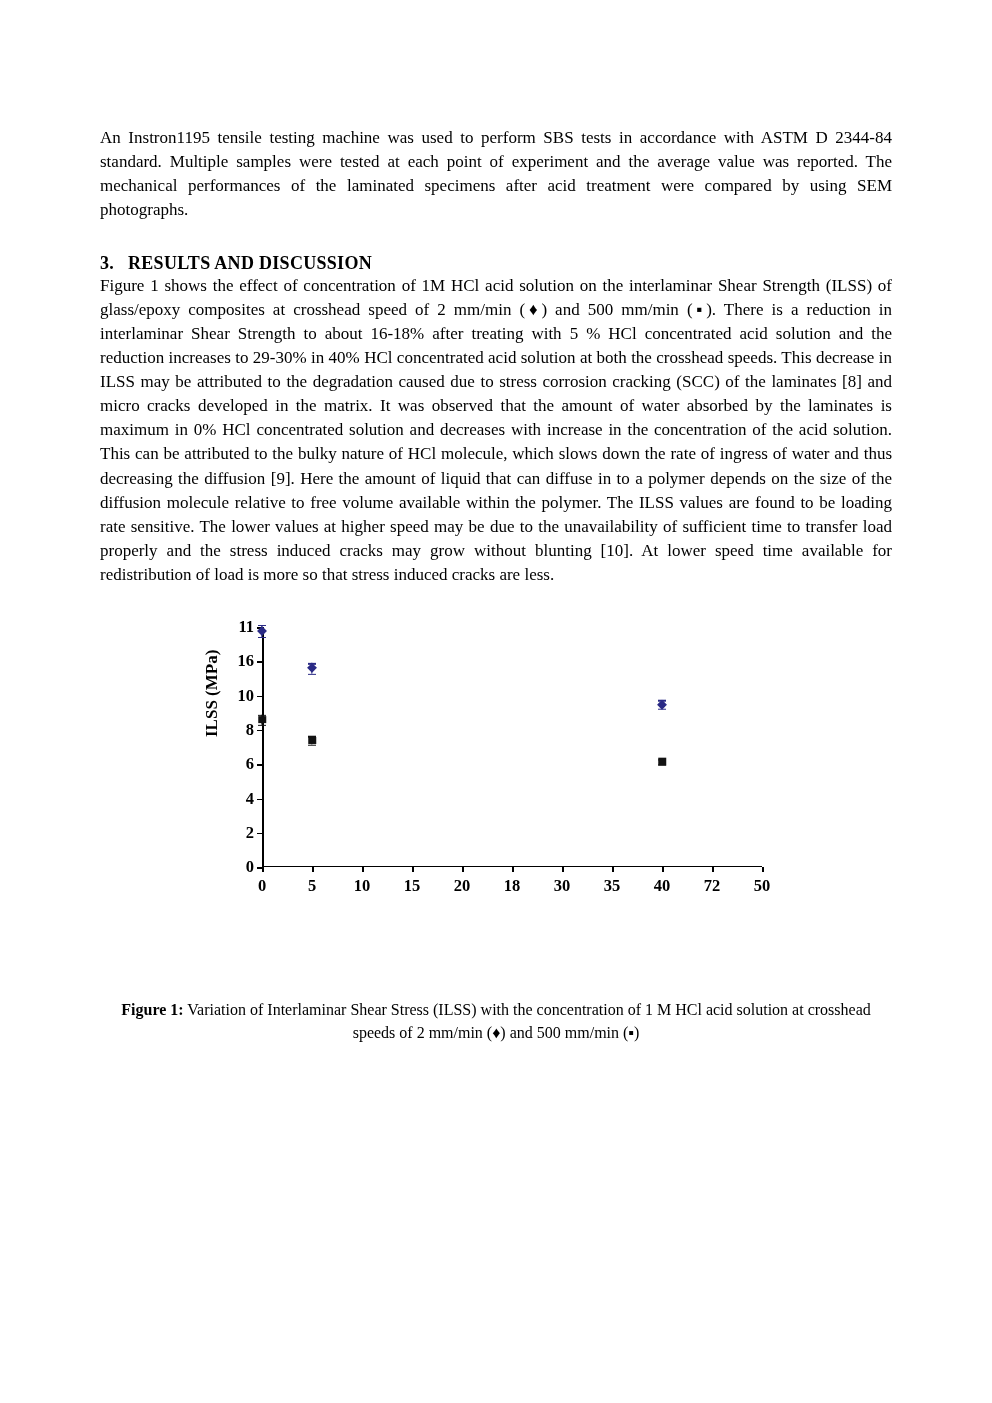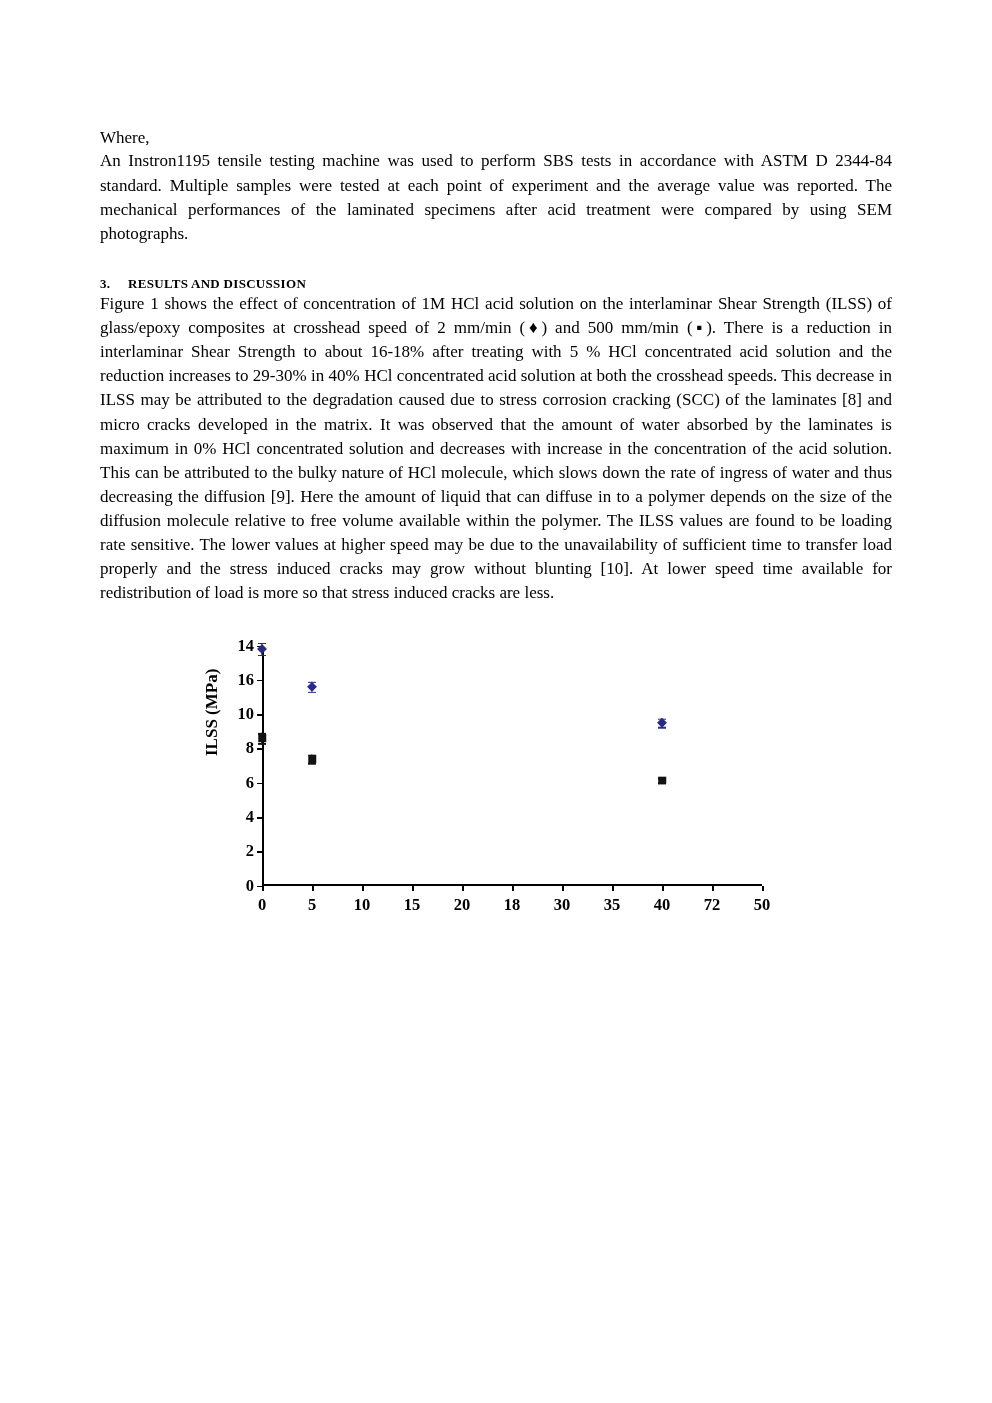--- a/index.html
+++ b/index.html
@@ -33,21 +33,21 @@
     font-size: 17px;
     line-height: 1.38;
     text-align: justify;
     margin-top: 26px;
   }
   .where-line {
     font-size: 17px;
     line-height: 1.38;
   }
   h2.section {
-    font-size: 13px;
+    font-size: 18px;
     font-weight: bold;
     margin: 30px 0 0 0;
     letter-spacing: 0.3px;
   }
   h2.section .num {
     display: inline-block;
     width: 28px;
   }
   .para {
     font-size: 17px;
@@ -189,21 +189,20 @@
   }
   .caption b { font-weight: bold; }
 </style>
 </head>
 <body>
 
 <div class="page">
 
 
   <div class="block">
-    <div class="where-line">Where,</div>
   </div>
 
   <div class="para">An Instron1195 tensile testing machine was used to perform SBS tests in accordance with ASTM D 2344-84 standard. Multiple samples were tested at each point of experiment and the average value was reported. The mechanical performances of the laminated specimens after acid treatment were compared by using SEM photographs.</div>
 
   <h2 class="section">
     <span class="num">3.</span><span>RESULTS AND DISCUSSION</span>
   </h2>
 
   <div class="para">Figure 1 shows the effect of concentration of 1M HCl acid solution on the interlaminar Shear Strength (ILSS) of glass/epoxy composites at crosshead speed of 2 mm/min (♦) and 500 mm/min (▪). There is a reduction in interlaminar Shear Strength to about 16-18% after treating with 5 % HCl concentrated acid solution and the reduction increases to 29-30% in 40% HCl concentrated acid solution at both the crosshead speeds. This decrease in ILSS may be attributed to the degradation caused due to stress corrosion cracking (SCC) of the laminates [8] and micro cracks developed in the matrix. It was observed that the amount of water absorbed by the laminates is maximum in 0% HCl concentrated solution and decreases with increase in the concentration of the acid solution. This can be attributed to the bulky nature of HCl molecule, which slows down the rate of ingress of water and thus decreasing the diffusion [9]. Here the amount of liquid that can diffuse in to a polymer depends on the size of the diffusion molecule relative to free volume available within the polymer. The ILSS values are found to be loading rate sensitive. The lower values at higher speed may be due to the unavailability of sufficient time to transfer load properly and the stress induced cracks may grow without blunting [10]. At lower speed time available for redistribution of load is more so that stress induced cracks are less.</div>
 
@@ -239,21 +238,21 @@
             </div>
           <div style="position:absolute;left:0;top:28.57%;">
               <span class="ytick">10</span>
               <span class="ytick-mark"></span>
             </div>
           <div style="position:absolute;left:0;top:14.29%;">
               <span class="ytick">16</span>
               <span class="ytick-mark"></span>
             </div>
           <div style="position:absolute;left:0;top:0%;">
-              <span class="ytick">14</span>
+              <span class="ytick">11</span>
               <span class="ytick-mark"></span>
             </div>
         </div>
 
         <div style="position:absolute;left:0;bottom:0;width:100%;height:100%;">
           <div style="position:absolute;left:0%;bottom:0;">
               <span class="xtick">0</span>
               <span class="xtick-mark"></span>
             </div>
           <div style="position:absolute;left:10%;bottom:0;">
@@ -334,14 +333,17 @@
               <div class="err-cap" style="top: 5px; background: rgb(18, 18, 18);"></div>
               <div class="err-cap" style="top: 10.1429px; background: rgb(18, 18, 18);"></div>
               <div class="marker-square" style="background: rgb(18, 18, 18);"></div>
             </div>
           </div>
       </div>
 
     </div>
   </div>
 
+  <div class="caption">
+    <b>Figure 1:</b><span> Variation of Interlaminar Shear Stress (ILSS) with the concentration of 1 M HCl acid solution at crosshead speeds of 2 mm/min (♦) and 500 mm/min (▪)</span>
+  </div>
 
 </div>
 
 </body></html>

